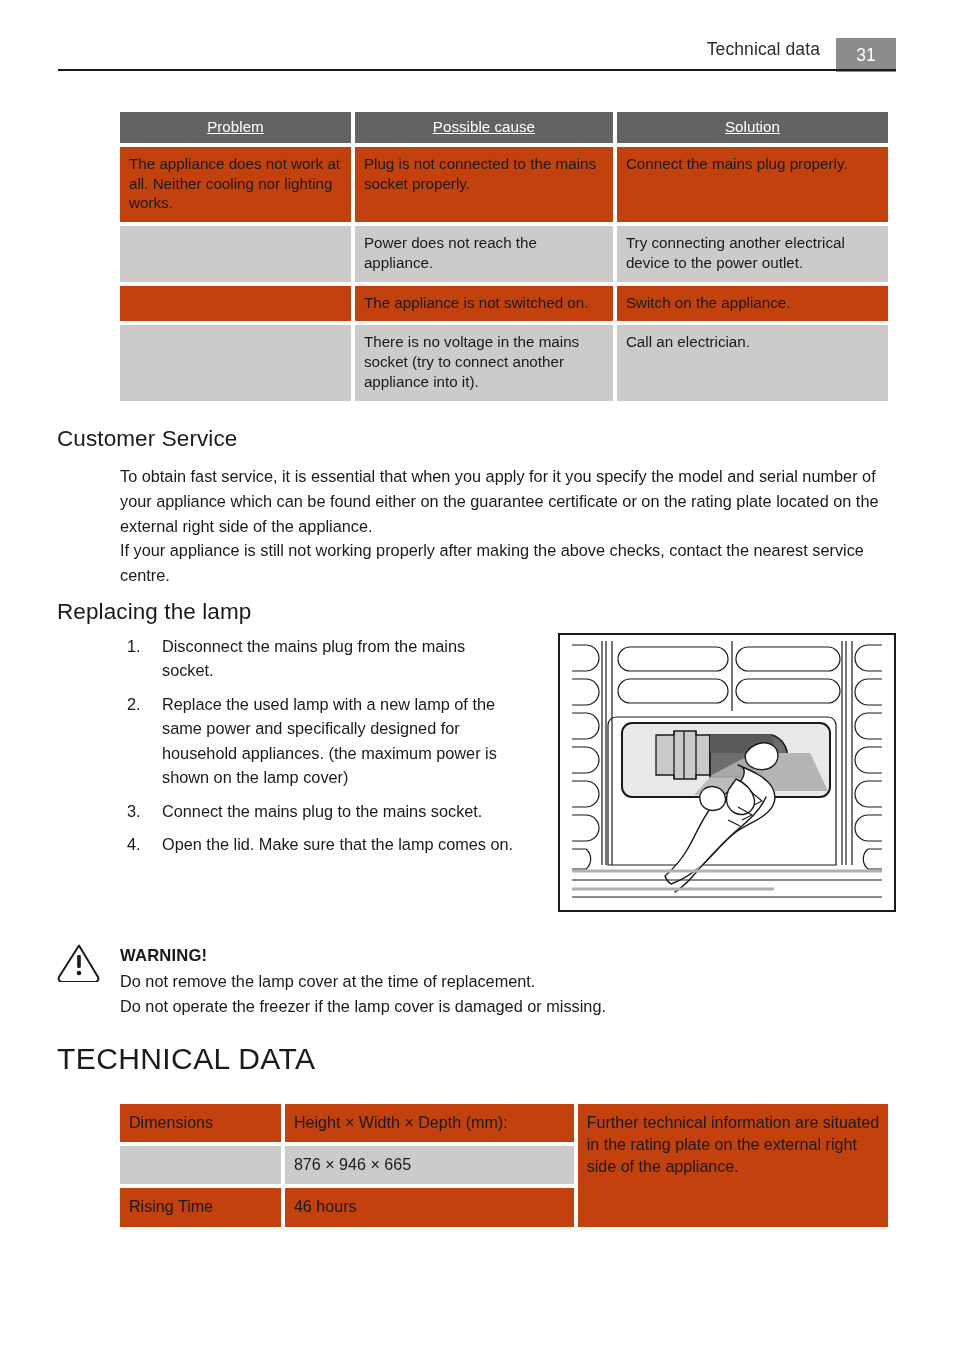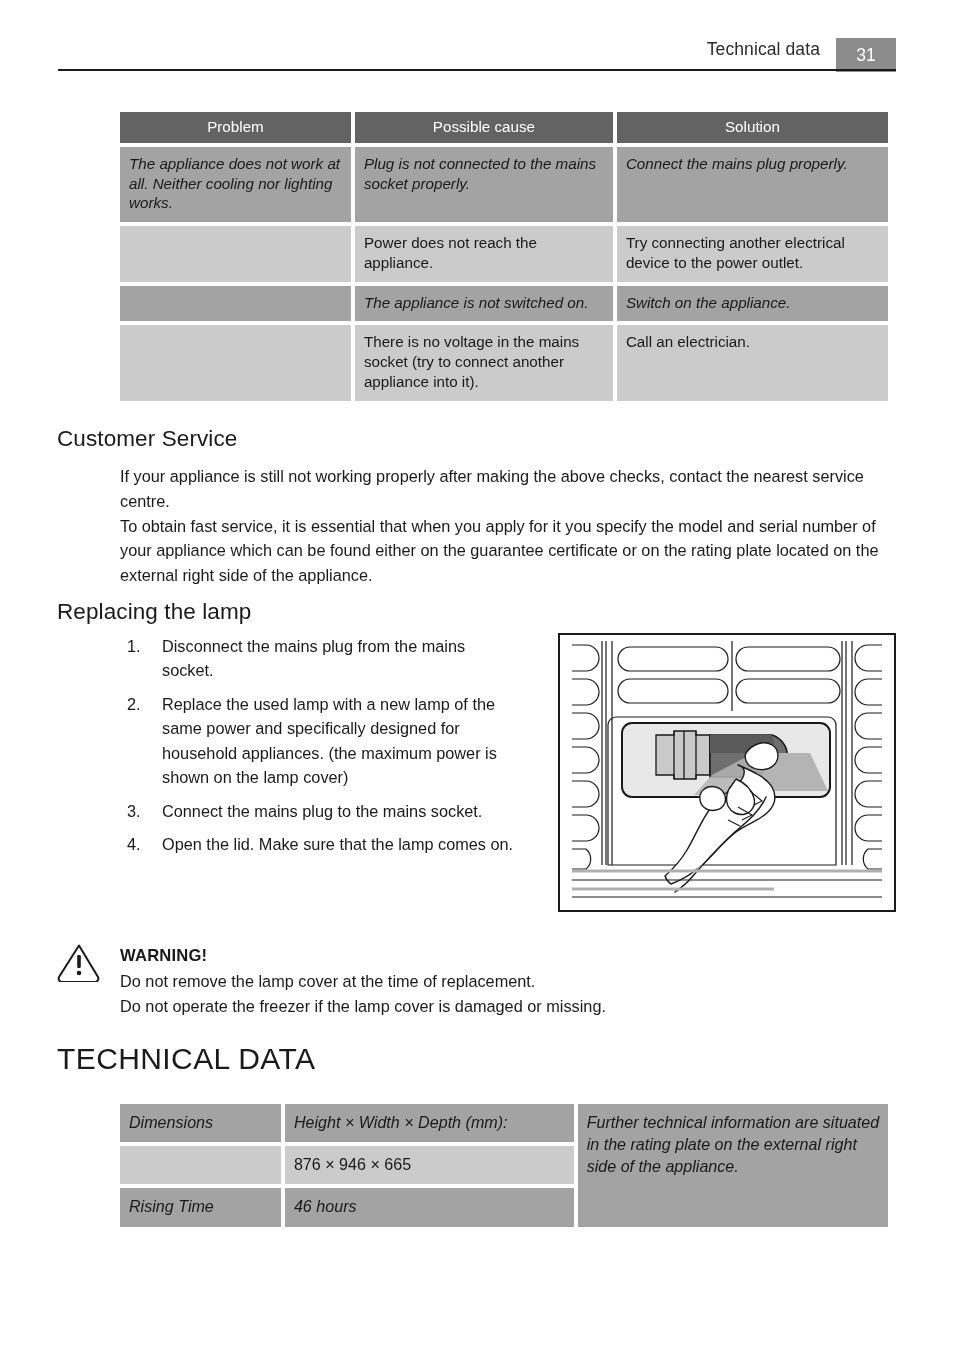--- a/index.html
+++ b/index.html
@@ -71,25 +71,26 @@
     font-size: 15.2px;
     line-height: 1.3;
     font-weight: normal;
   }
   .trouble-table th {
     background: #636363;
     color: #ffffff;
     text-align: center;
     font-size: 15.2px;
     padding: 5px 6px 6px 6px;
+    text-decoration: underline;
   }
   .col-problem  { width: 226px; }
   .col-cause    { width: 255px; margin-left: 32px; }
   .col-solution { width: 269px; }
-  .band-a { background: #a3a3a3; font-style: italic; }
+  .band-a { background: #c2410c; }
   .band-b { background: #cbcbcb; }
 
   
   .h2 {
     position: absolute;
     left: 57px;
     font-size: 22.5px;
     font-weight: normal;
     color: #1a1a1a;
     letter-spacing: .1px;
@@ -232,22 +233,22 @@
     <tr>
       <td class="col-problem band-b"></td>
       <td class="col-cause band-b">There is no voltage in the mains socket (try to connect another appliance into it).</td>
       <td class="col-solution band-b">Call an electrician.</td>
     </tr>
   </tbody>
 </table>
 
 <div class="h2" style="top:426px;">Customer Service</div>
 <div class="body-block" style="top:464px; width:775px;">
+  <p>To obtain fast service, it is essential that when you apply for it you specify the model and serial number of your appliance which can be found either on the guarantee certificate or on the rating plate located on the external right side of the appliance.</p>
   <p>If your appliance is still not working properly after making the above checks, contact the nearest service centre.</p>
-  <p>To obtain fast service, it is essential that when you apply for it you specify the model and serial number of your appliance which can be found either on the guarantee certificate or on the rating plate located on the external right side of the appliance.</p>
 </div>
 
 <div class="h2" style="top:599px;">Replacing the lamp</div>
 
 <div class="num-list" style="top:634px;">
   <div class="num-item">
     <span class="num-marker">1.</span>
     <span class="num-text">Disconnect the mains plug from the mains socket.</span>
   </div>
   <div class="num-item">

